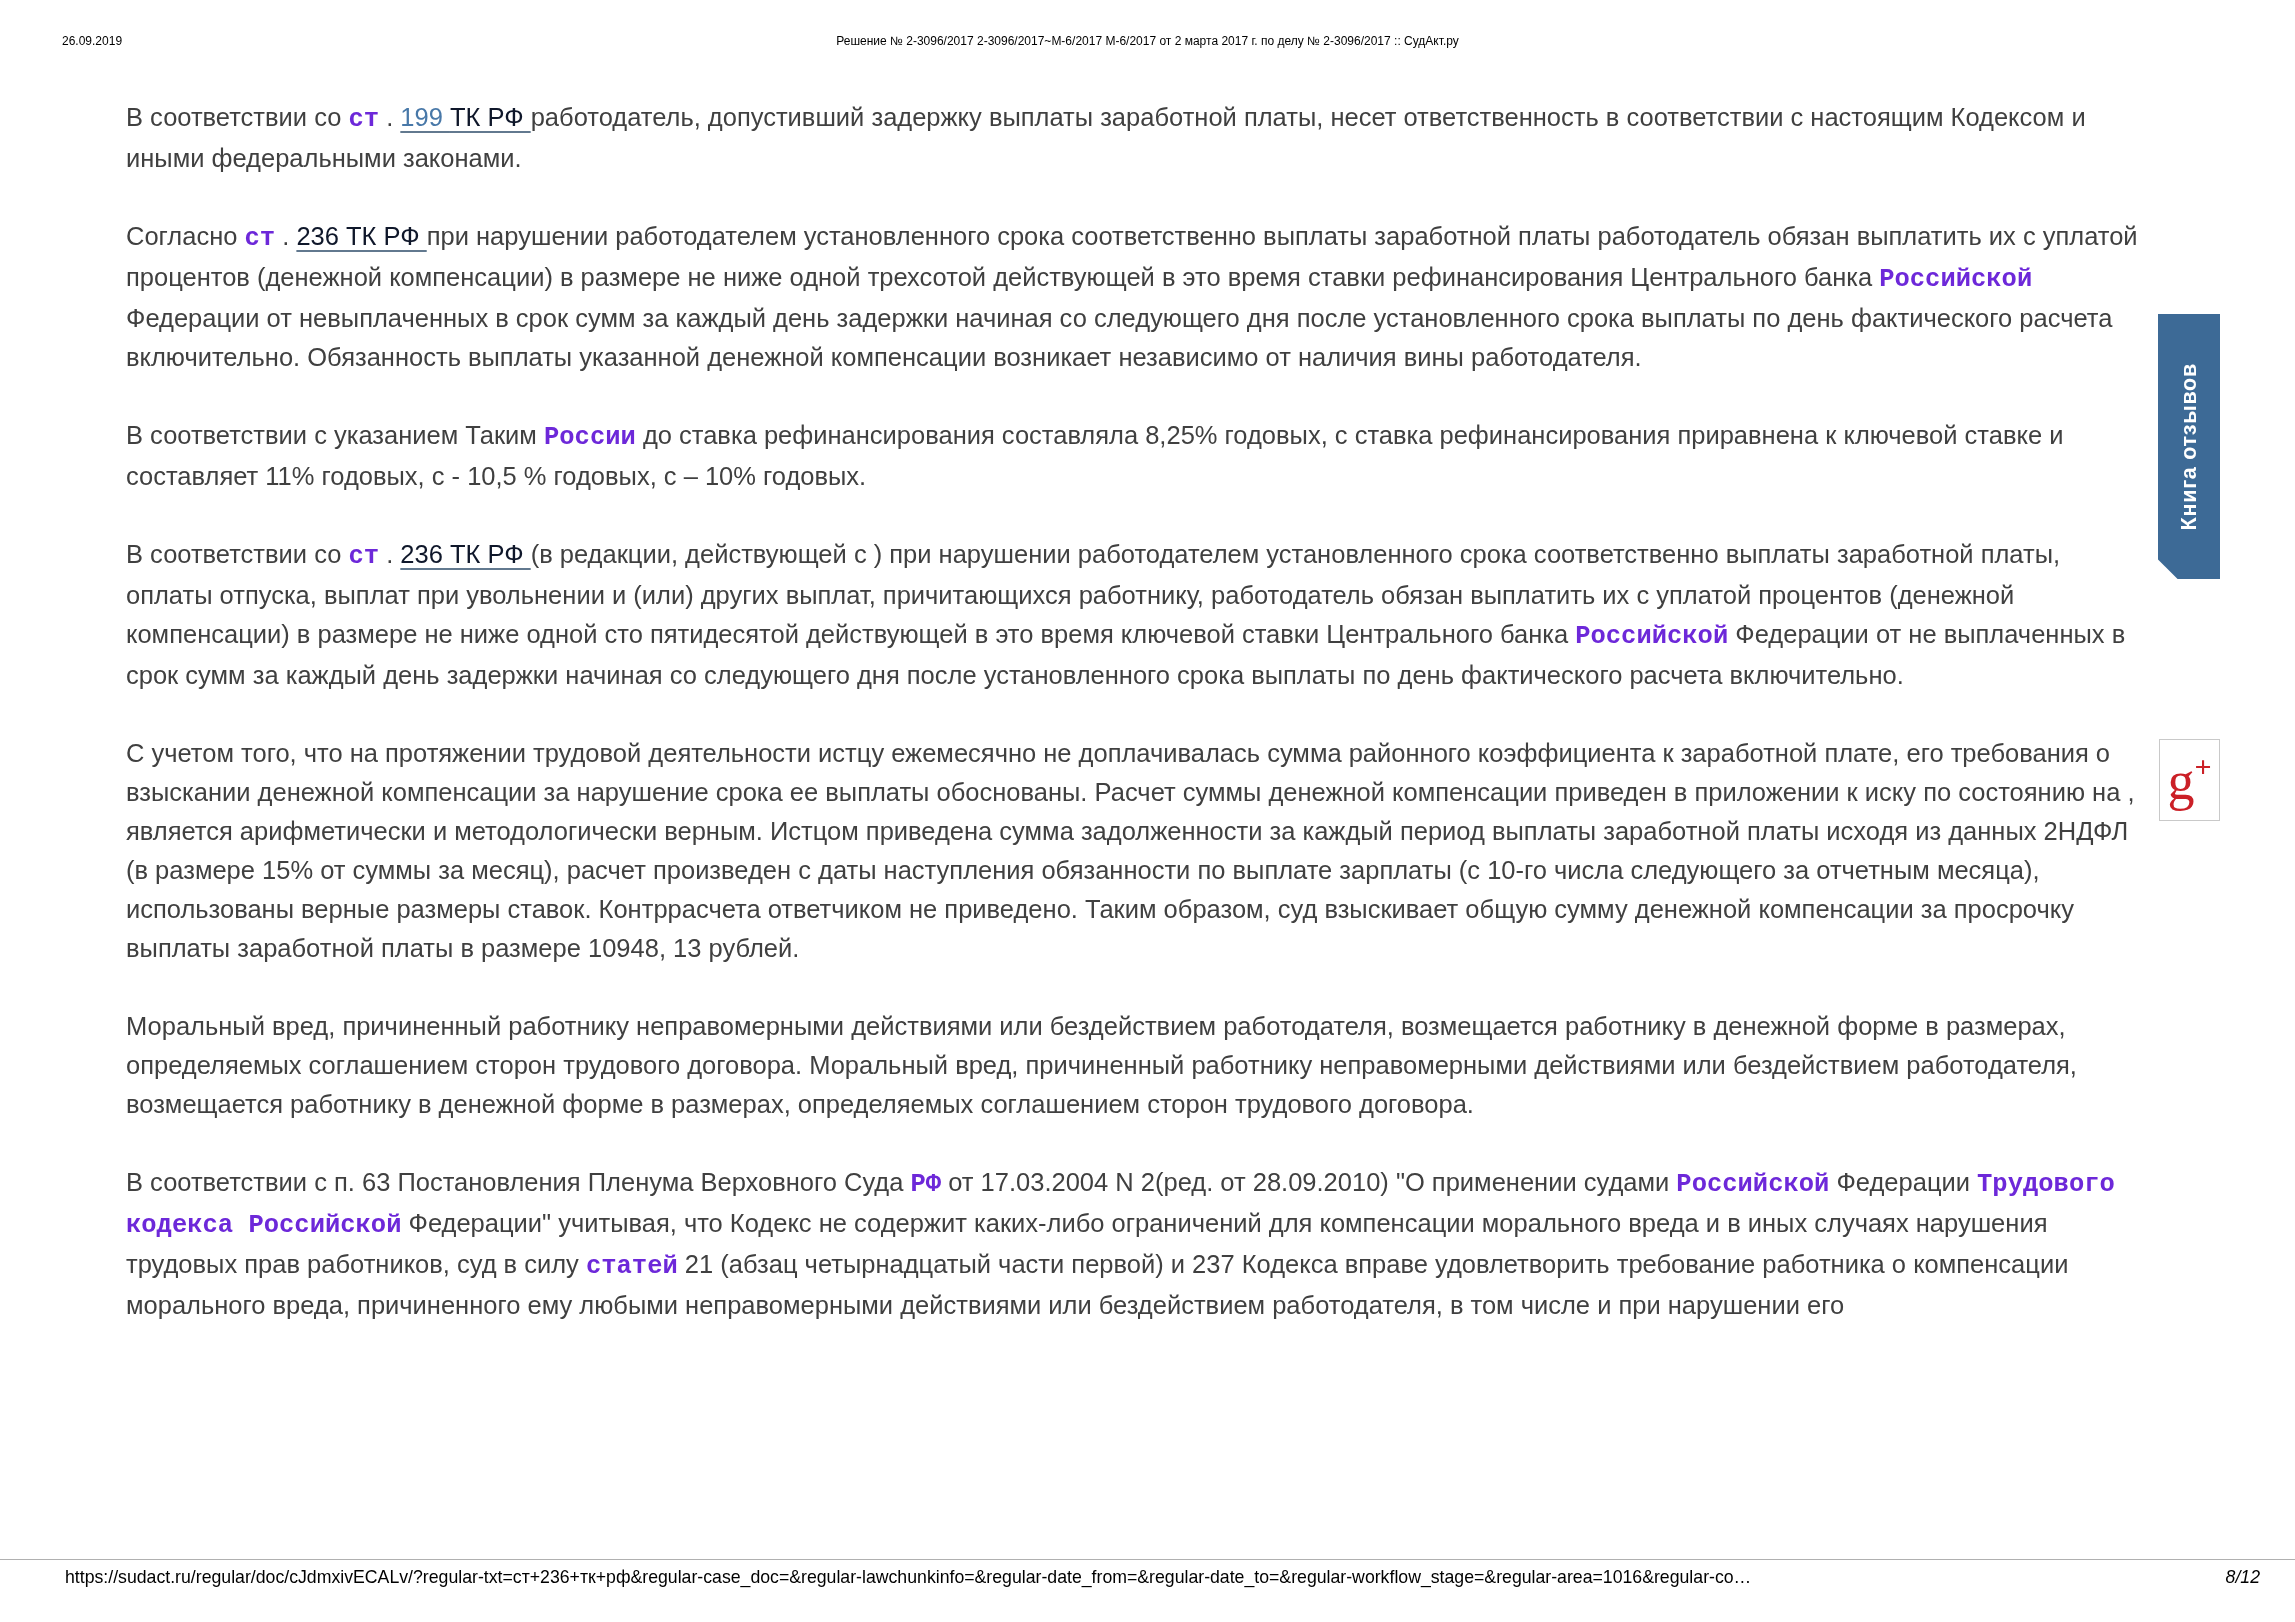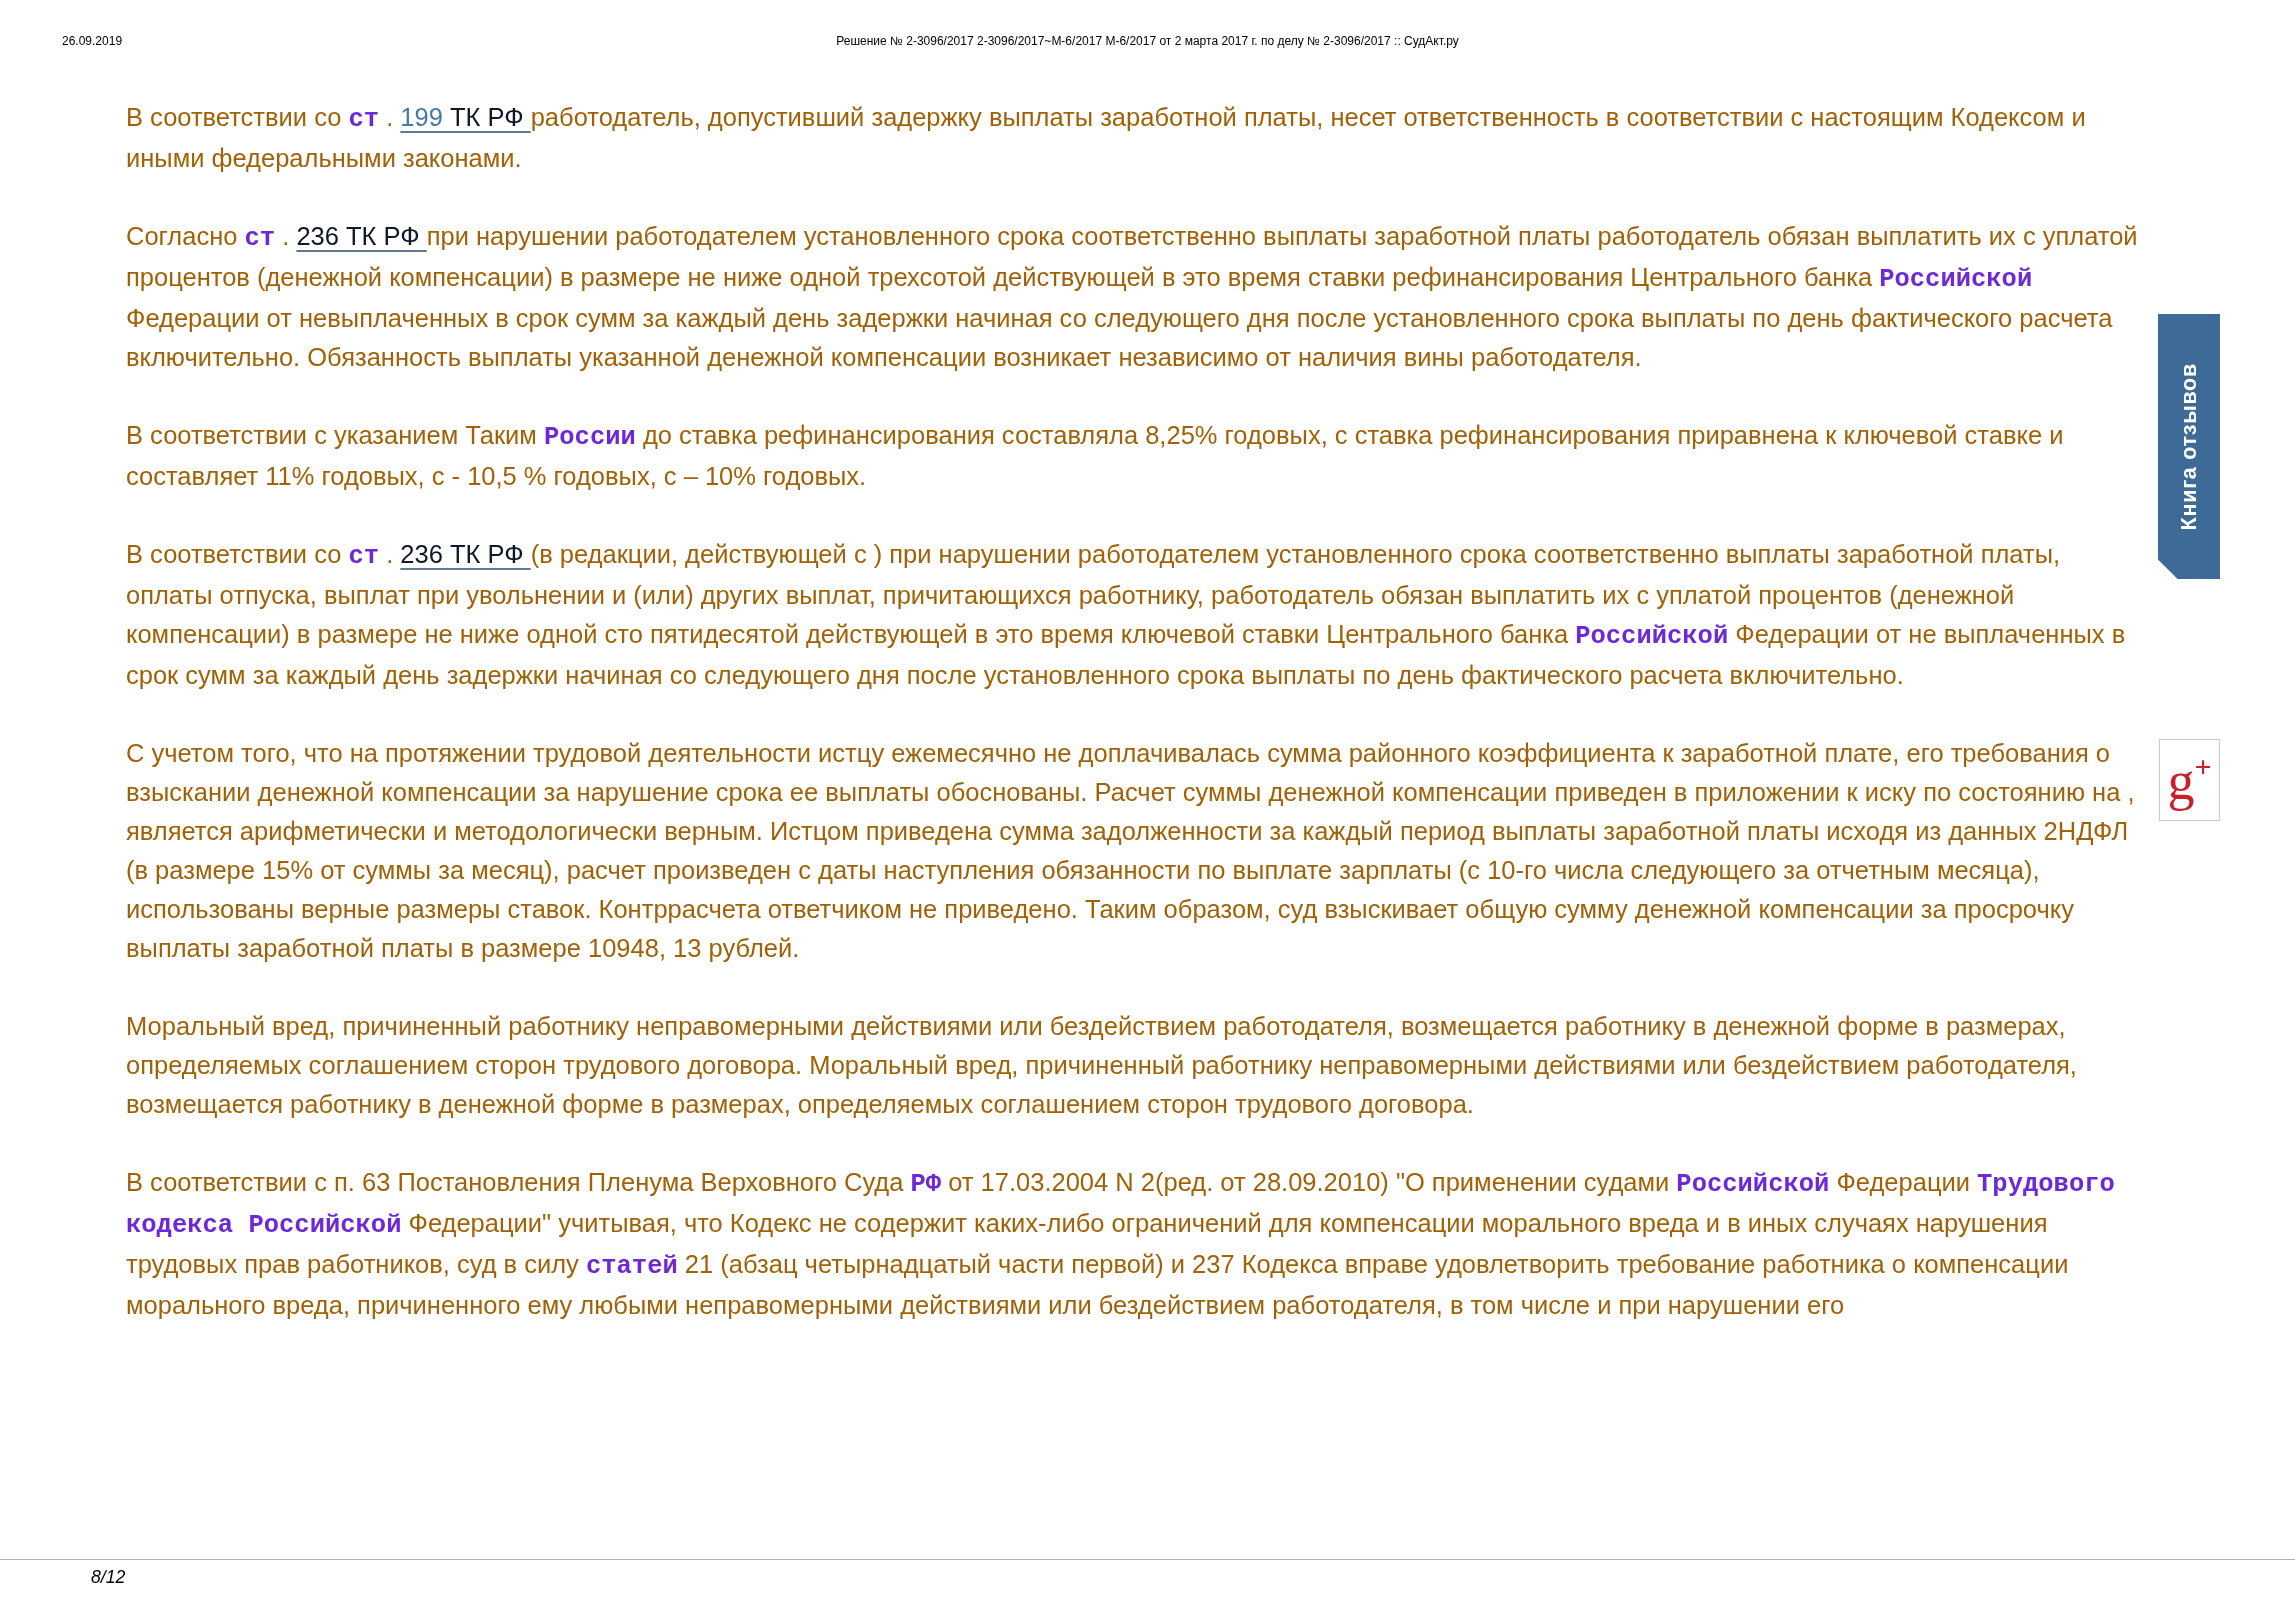--- a/index.html
+++ b/index.html
@@ -31,21 +31,21 @@
     left: 126px;
     width: 2025px;
   }
   .para {
     font-size: 25.5px;
     line-height: 39px;
     margin-bottom: 39px;
     color: #000;
     text-align: left;
   }
-  .seg-plain { color: #a16207; }
+  .seg-plain { color: #404040; }
   .seg-bold  { font-weight: 700; color: #6d28d9; font-family: Liberation Mono, monospace; }
   .seg-linkblue {
     color: #4878a8;
     text-decoration: underline;
     text-decoration-color: #62798f;
     text-underline-offset: 4.6px;
   }
   .seg-linkbold {
     font-weight: 400; color: #0f172a;
     text-decoration: underline;
@@ -132,16 +132,17 @@
 <aside class="feedback-banner" style="background: rgb(61, 106, 150);">
   <span class="vtext">Книга отзывов</span>
 </aside>
 
 <aside class="gplus-button">
   <span class="gplus-glyph" style="color: rgb(203, 32, 39);"><span>g</span><span class="plus">+</span></span>
 </aside>
 
 <footer class="page-footer">
   <div class="footer-row">
+    <span class="footer-url">https://sudact.ru/regular/doc/cJdmxivECALv/?regular-txt=ст+236+тк+рф&amp;regular-case_doc=&amp;regular-lawchunkinfo=&amp;regular-date_from=&amp;regular-date_to=&amp;regular-workflow_stage=&amp;regular-area=1016&amp;regular-co…</span>
     <span class="footer-page">8/12</span>
   </div>
 </footer>
 
 
 </body></html>

